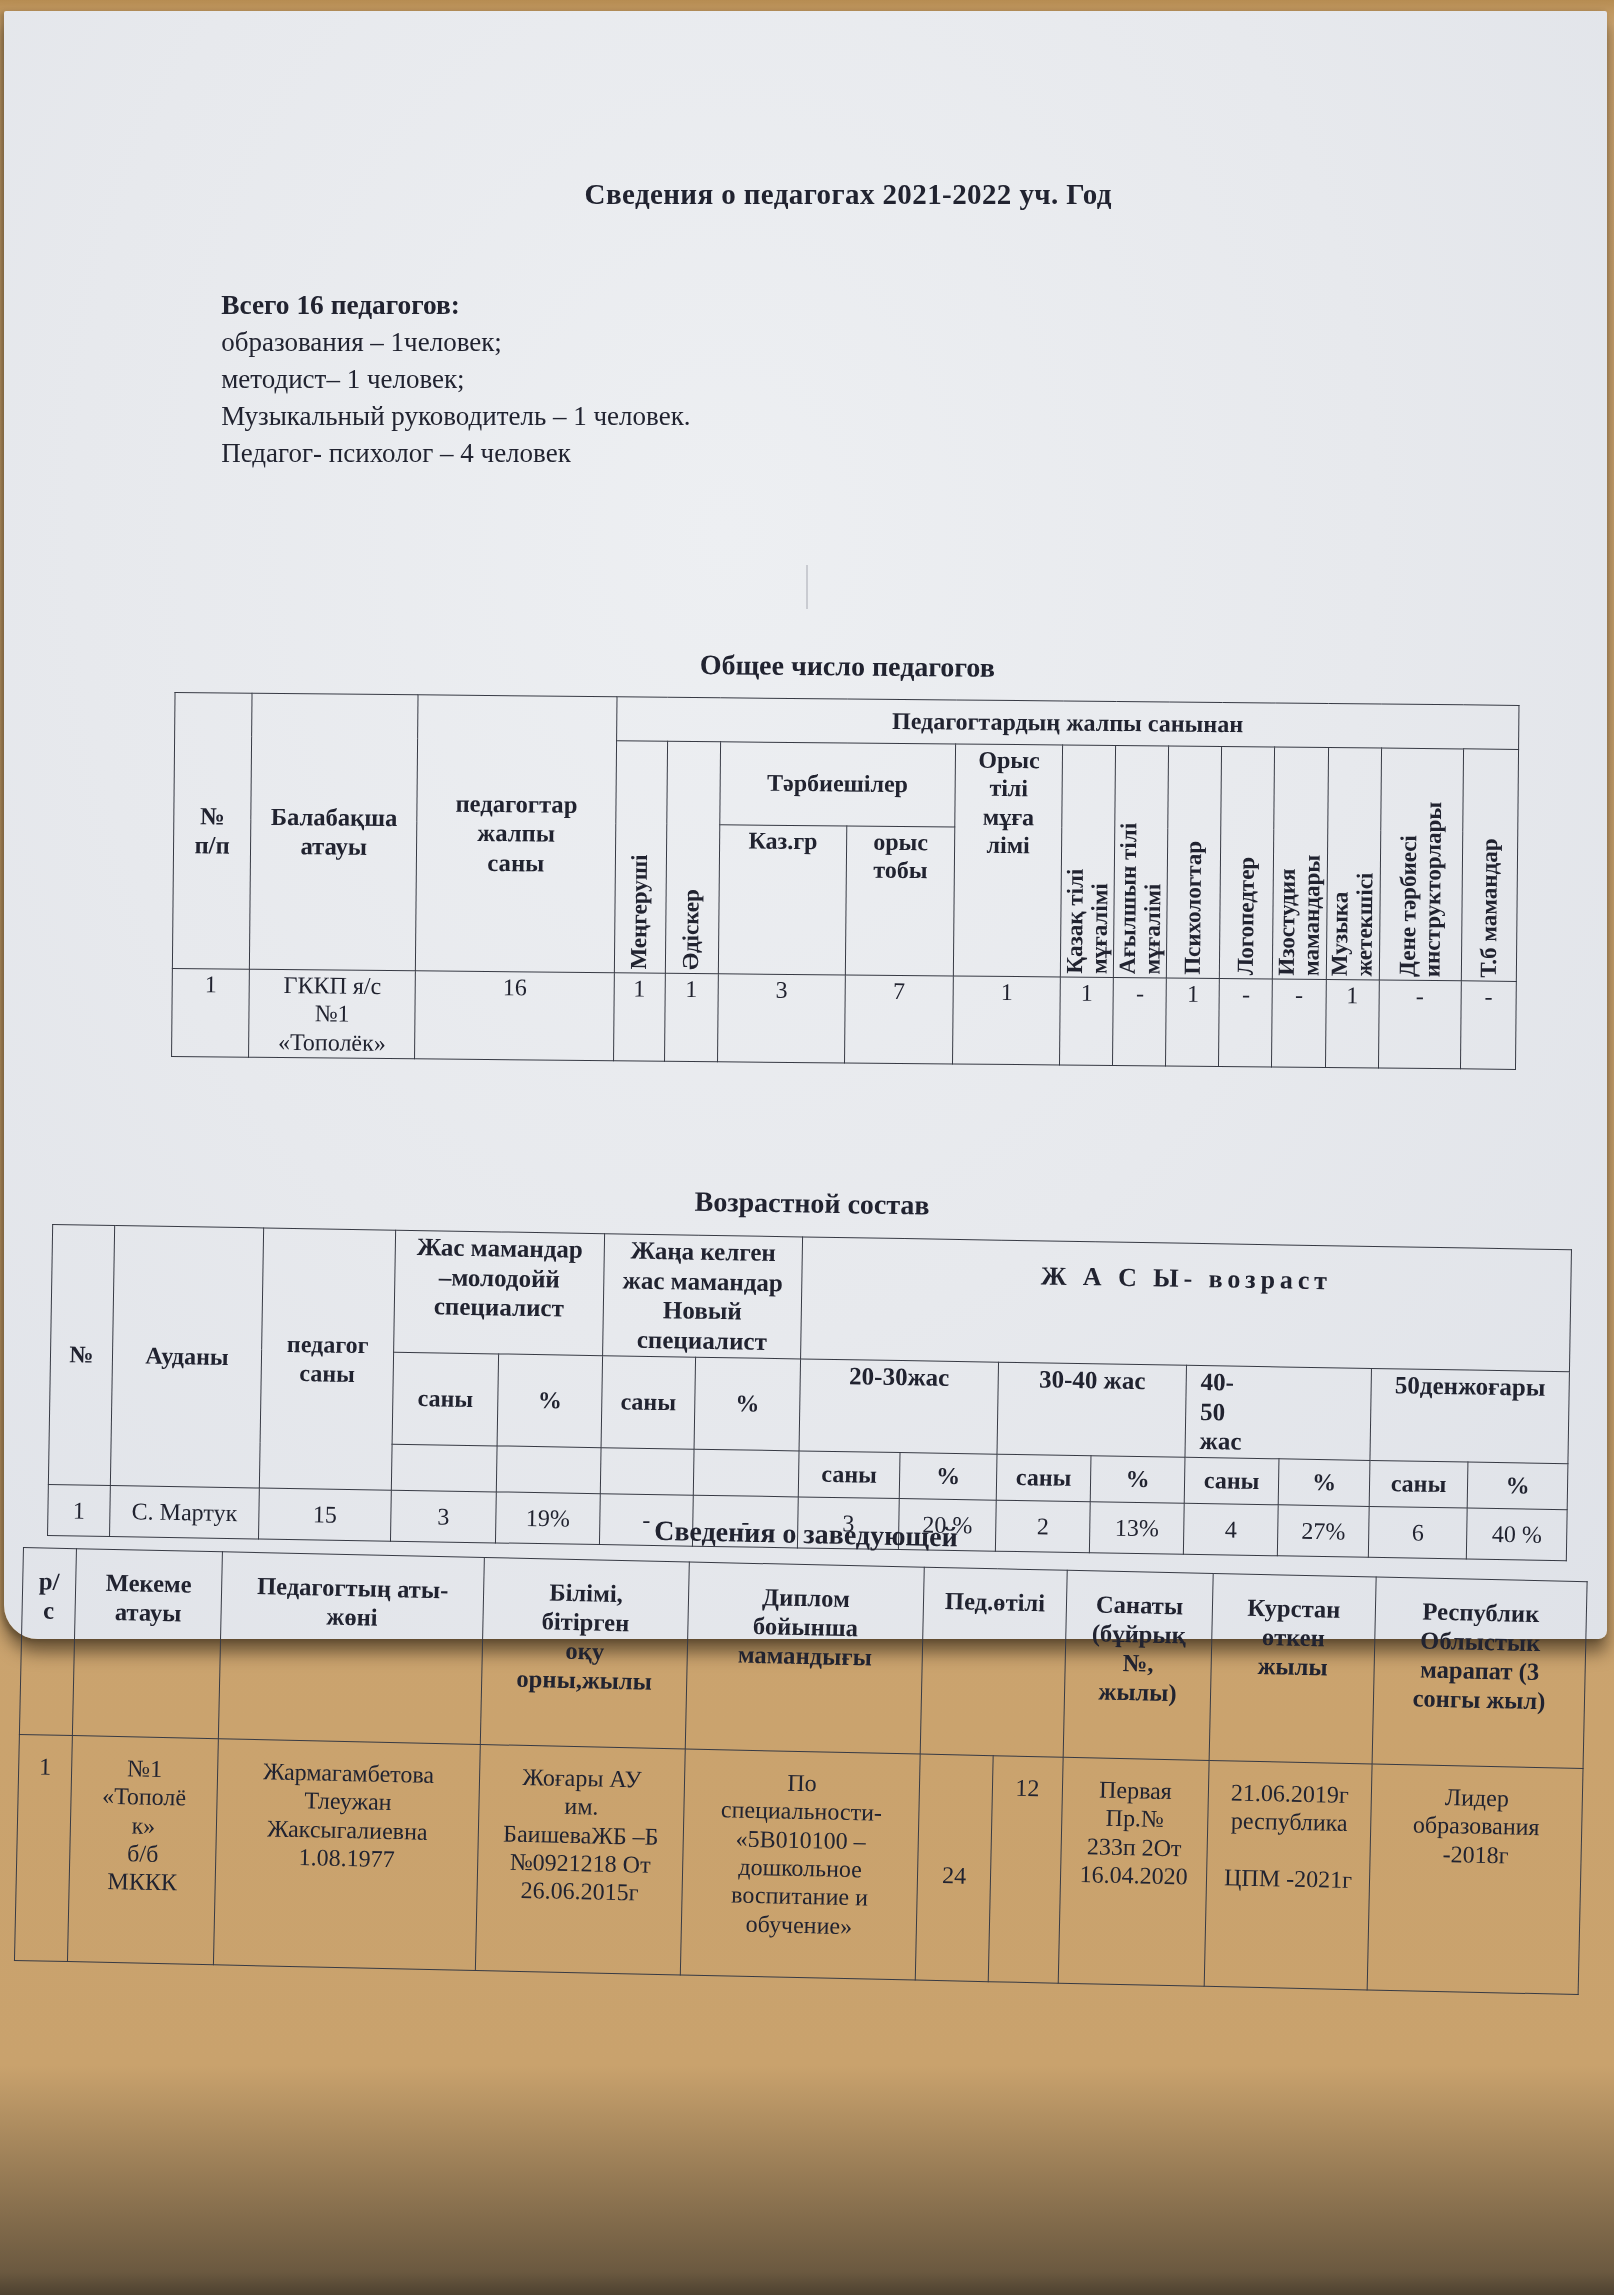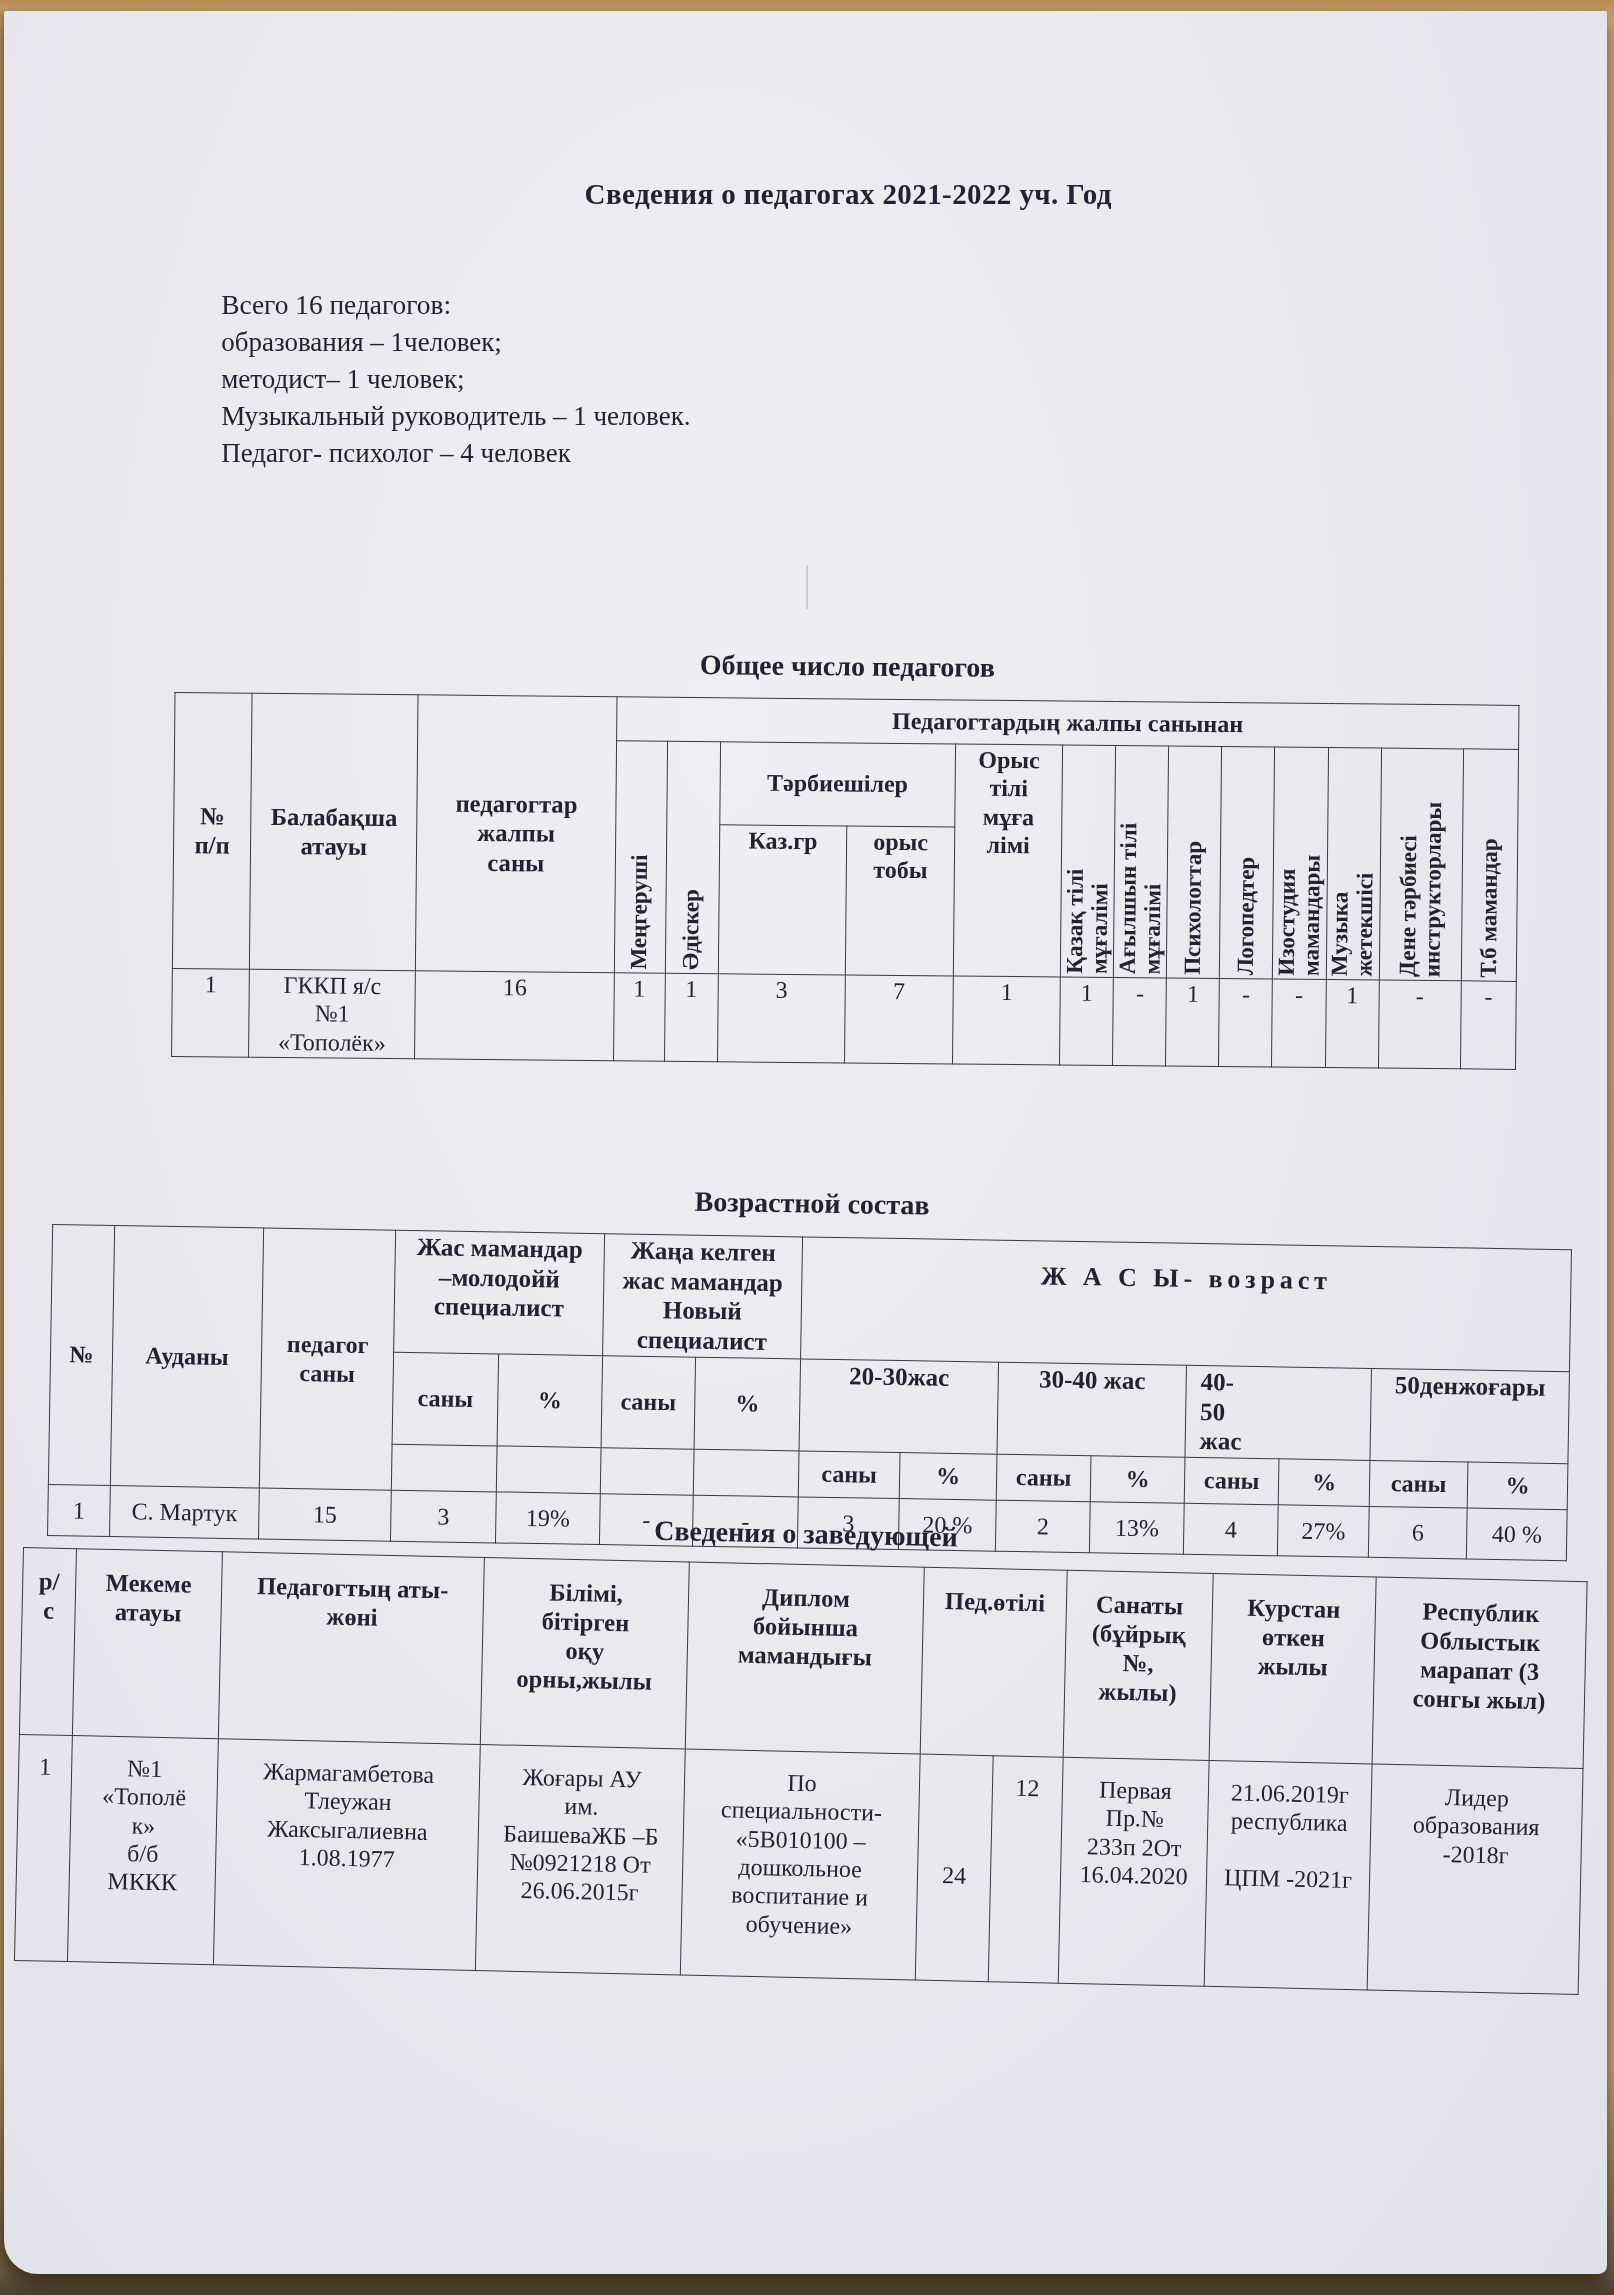--- a/index.html
+++ b/index.html
@@ -4,32 +4,32 @@
 <style>
   * { margin:0; padding:0; box-sizing:border-box; }
   html,body { width:1615px; height:2295px; }
   body {
     position:relative; overflow:hidden;
     font-family:"Liberation Serif", serif;
     color:#212330;
     background:linear-gradient(180deg,#b68c52 0px,#d0a873 24px,#c9a26d 90%,#6b5940 99%,#4d4130 100%);
   }
   .paper {
-    position:absolute; left:4.2px; top:11.3px; width:1603px; height:2263px;
+    position:absolute; left:4.2px; top:11.3px; width:1603px; height:1628px;
     background:radial-gradient(ellipse at 45% 32%, #edeff2 0%, #e7e9ed 52%, #dfe2e8 100%);
     border-radius:2.1px 2.1px 8.4px 34px;
     box-shadow:0 12.7px 17px rgba(40,30,16,.6), -3.5px 1.4px 5.6px rgba(70,52,28,.3);
   }
   .crease { position:absolute; background:#c9cbd1; }
 
   .doc-title { position:absolute; left:246px; top:167px; width:1196px;
     text-align:center; font-size:29px; font-weight:bold; letter-spacing:0.4px; }
 
   .summary { position:absolute; left:217px; top:276px; font-size:27px; line-height:37px; }
-  .summary .head { font-weight:normal; font-size:27.4px; }
+  .summary .head { font-weight:bold; font-size:27.4px; }
 
   .sec { position:absolute; transform-origin:0 0; }
   .tbl-title { text-align:center; font-size:28px; font-weight:bold; }
 
   table { border-collapse:collapse; table-layout:fixed; }
   td {
     border:1.4px solid #373a44;
     font-weight:normal; font-size:24px; line-height:1.18;
     overflow:hidden; white-space:pre-line;
     text-align:center; vertical-align:middle; padding:1.4px 2.8px;

